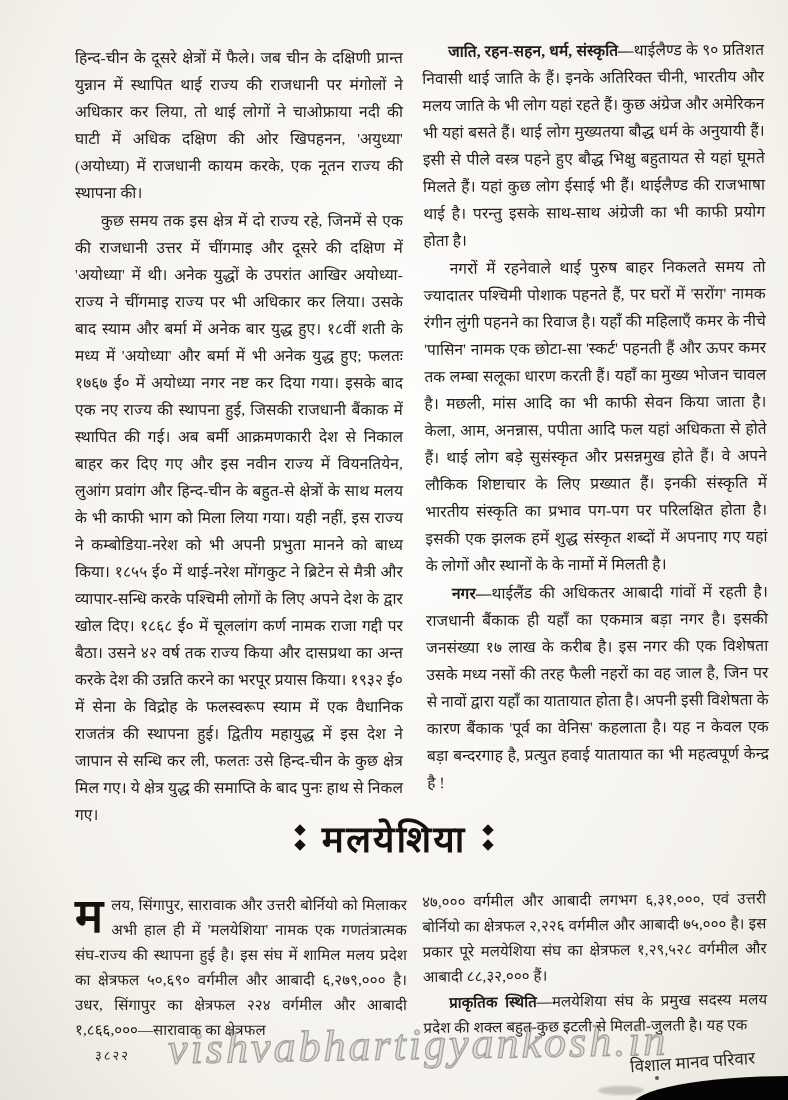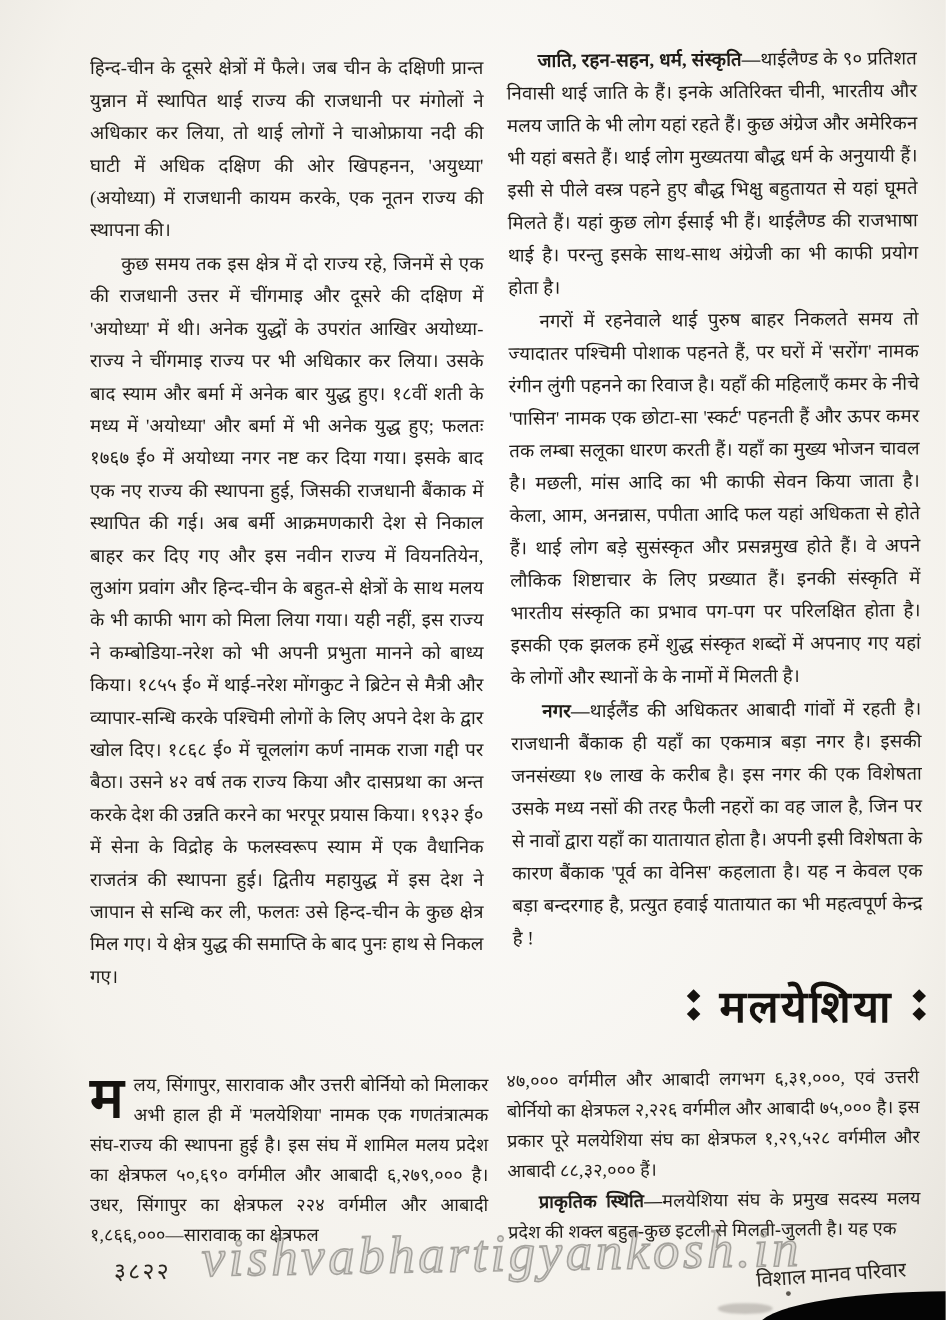--- a/index.html
+++ b/index.html
@@ -20,21 +20,21 @@
     letter-spacing:0.1px;
   }
   .col p{margin:0;}
   .col p.indent{text-indent:26px;}
   .col p + p{margin-top:1px;}
   .lead{font-weight:bold;}
   .col-left-top{left:75px;top:44px;width:328px;}
   .col-right-top{left:422px;top:38px;width:342px;transform:rotate(-0.4deg);transform-origin:left top;}
   .heading-band{
     position:absolute;left:0;top:812px;width:788px;
-    display:flex;align-items:center;justify-content:flex-end;
+    display:flex;align-items:center;justify-content:center;
   }
   .heading-title{
     font-size:37px;font-weight:bold;letter-spacing:2px;color:#15120e;
   }
   .ornament{display:inline-flex;flex-direction:column;gap:7px;margin:0 18px;}
   .ornament i{display:block;width:8px;height:8px;background:#15120e;transform:rotate(45deg);}
   .col-left-bottom{left:75px;top:893px;width:332px;line-height:25px;font-size:15px;}
   .col-right-bottom{left:422px;top:890px;width:344px;line-height:25px;font-size:15px;transform:rotate(-0.6deg);transform-origin:left top;}
   .dropcap{
     float:left;font-size:47px;line-height:42px;font-weight:bold;
@@ -42,21 +42,21 @@
   }
   .watermark{
     position:absolute;left:168px;top:1018px;width:620px;
     font-size:44px;font-style:italic;letter-spacing:3px;white-space:nowrap;
     color:rgba(125,122,118,0.18);
     -webkit-text-stroke:1.3px rgba(110,107,102,0.55);
     transform:rotate(-1deg);
     pointer-events:none;
   }
   .page-number{
-    position:absolute;left:95px;top:1046px;font-size:19px;letter-spacing:2px;color:#2a2username620;
+    position:absolute;left:95px;top:1046px;font-size:13px;letter-spacing:2px;color:#2a2username620;
     color:#2a2620;
     text-align:center;
   }
   .imprint{
     position:absolute;left:630px;top:1050px;font-size:17px;white-space:nowrap;
     transform:rotate(-4deg);color:#2a2620;
   }
   .corner-wedge{
     position:absolute;right:-4px;bottom:-6px;width:160px;height:30px;
     background:#050505;border-top-left-radius:160px 30px;

